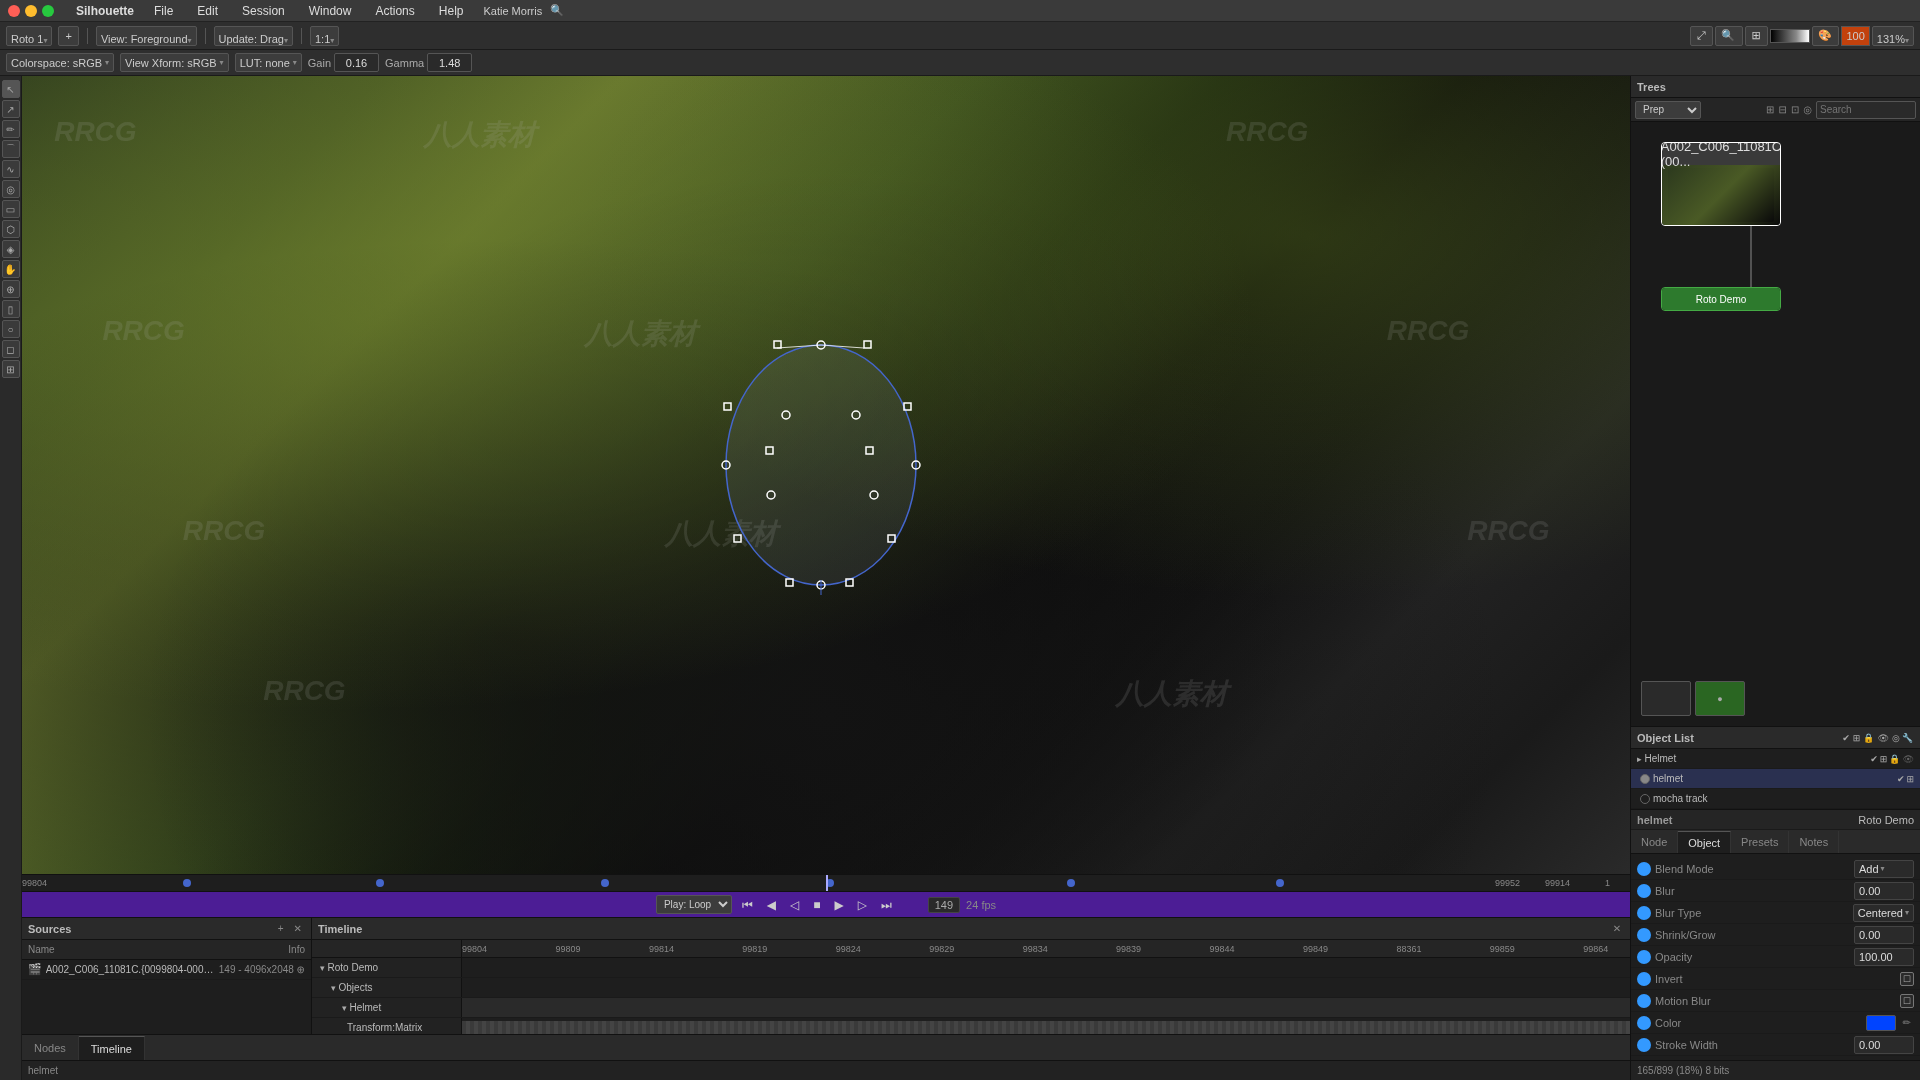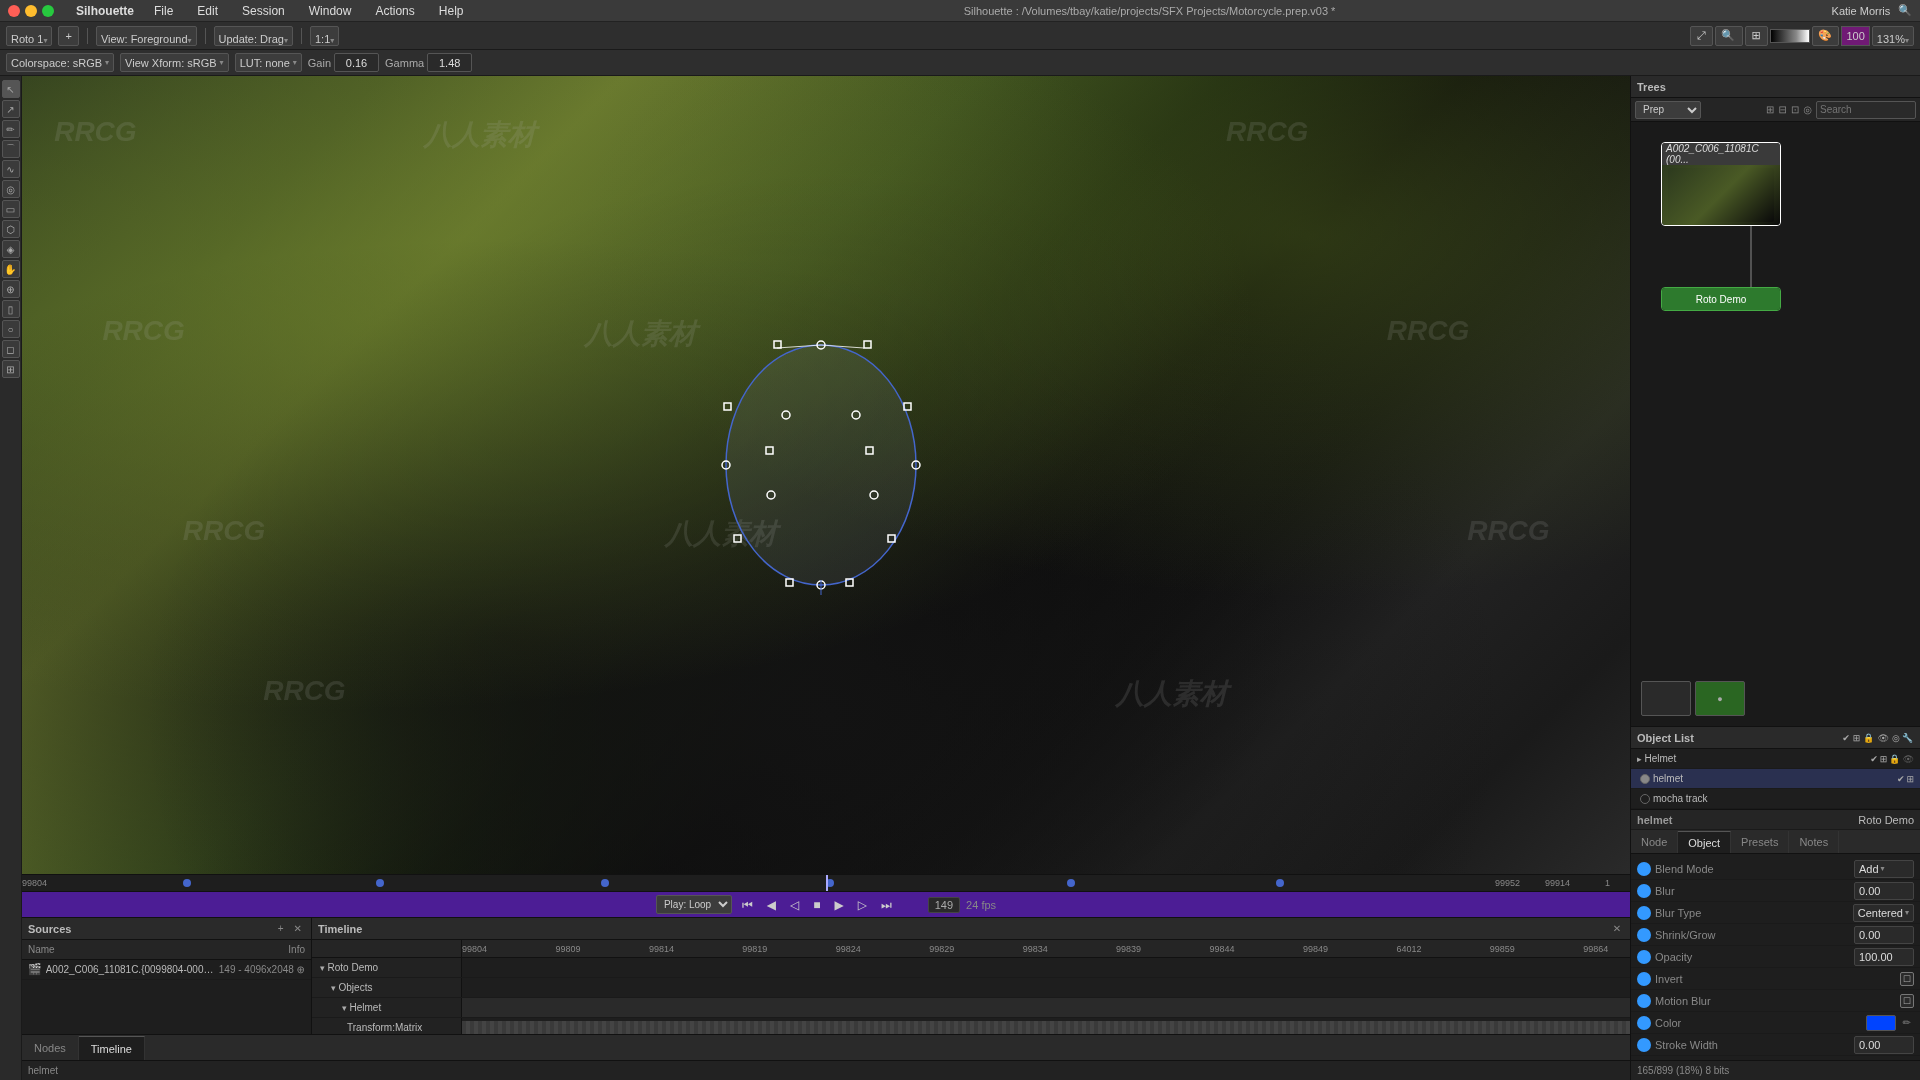--- a/index.html
+++ b/index.html
@@ -518,21 +518,20 @@
     <div style="width:12px;height:12px;border-radius:50%;background:#ffbd2e;cursor:pointer;"></div>
     <div style="width:12px;height:12px;border-radius:50%;background:#27c93f;cursor:pointer;"></div>
   </div>
   <span style="color:#ddd;font-size:12px;font-weight:bold;">Silhouette</span>
   <span class="menu-item">File</span>
   <span class="menu-item">Edit</span>
   <span class="menu-item">Session</span>
   <span class="menu-item">Window</span>
   <span class="menu-item">Actions</span>
   <span class="menu-item">Help</span>
-  <span class="title-center">Silhouette : /Volumes/tbay/katie/projects/SFX Projects/Motorcycle.prep.v03 *</span>
   <div class="right-section">
     <span>Katie Morris</span>
     <span style="cursor:pointer;">🔍</span>
   </div>
 </div>
 
 <div id="toolbar1">
   <div class="toolbar-dropdown">
     <span>Roto 1</span>
       <span class="chevron">▾</span>
@@ -554,21 +553,21 @@
       <span class="chevron">▾</span>
   </div>
   <div style="flex:1;"></div>
 
   <div style="display:flex;gap:2px;align-items:center;">
     <div class="toolbar-btn" title="Fit">⤢</div>
     <div class="toolbar-btn" title="Zoom">🔍</div>
     <div class="toolbar-btn" title="Compare">⊞</div>
     <div style="width:40px;height:14px;background:linear-gradient(to right, #000, #444, #888, #fff);border:1px solid #555;"></div>
     <div class="toolbar-btn">🎨</div>
-    <div style="background:#701a75;border:1px solid #555;padding:0 4px;height:20px;display:flex;align-items:center;font-size:11px;color:#ccc;">100</div>
+    <div style="background:#c2410c;border:1px solid #555;padding:0 4px;height:20px;display:flex;align-items:center;font-size:11px;color:#ccc;">100</div>
     <div class="toolbar-dropdown">
       <span>131%</span>
         <span class="chevron">▾</span>
     </div>
   </div>
 </div>
 
 <div id="toolbar2">
   <div class="toolbar2-dropdown">
     <span>Colorspace: sRGB</span>
@@ -735,21 +734,21 @@
               <span style="position:absolute;left:0;">99804</span>
               <span style="position:absolute;left:8%;">99809</span>
               <span style="position:absolute;left:16%;">99814</span>
               <span style="position:absolute;left:24%;">99819</span>
               <span style="position:absolute;left:32%;">99824</span>
               <span style="position:absolute;left:40%;">99829</span>
               <span style="position:absolute;left:48%;">99834</span>
               <span style="position:absolute;left:56%;">99839</span>
               <span style="position:absolute;left:64%;">99844</span>
               <span style="position:absolute;left:72%;">99849</span>
-              <span style="position:absolute;left:80%;">64012</span>
+              <span style="position:absolute;left:80%;">88361</span>
               <span style="position:absolute;left:88%;">99859</span>
               <span style="position:absolute;left:96%;">99864</span>
             </div>
           </div>
 
           <div id="timeline-track-area">
 
             <div class="track-row">
               <div class="track-label-cell">
                 <span class="collapse-tri">▾</span>
@@ -823,21 +822,21 @@
     </div>
 
     <div id="node-canvas" style="position:relative;min-height:220px;background:#1a1a1a;overflow:hidden;">
 
       <svg style="position:absolute;top:0;left:0;width:100%;height:100%;pointer-events:none;">
         <line x1="120" y1="100" x2="120" y2="165" stroke="#666" stroke-width="1.5"></line>
       </svg>
 
       <div class="node-box selected" style="left:30px;top:20px;">
         <div class="node-header">
-          <span style="font-size:10px;font-style:italic;">A002_C006_11081C (00...</span>
+          <span style="font-size:13px;">A002_C006_11081C (00...</span>
         </div>
         <div class="node-thumbnail">
 
           <div style="width:90%;height:90%;background:linear-gradient(135deg,#2d3a1e,#4a5a25,#0a0a0a);border-radius:2px;"></div>
         </div>
       </div>
 
       <div class="node-box roto-node" style="left:30px;top:165px;">
         <div class="node-header">
           <span>Roto Demo</span>

